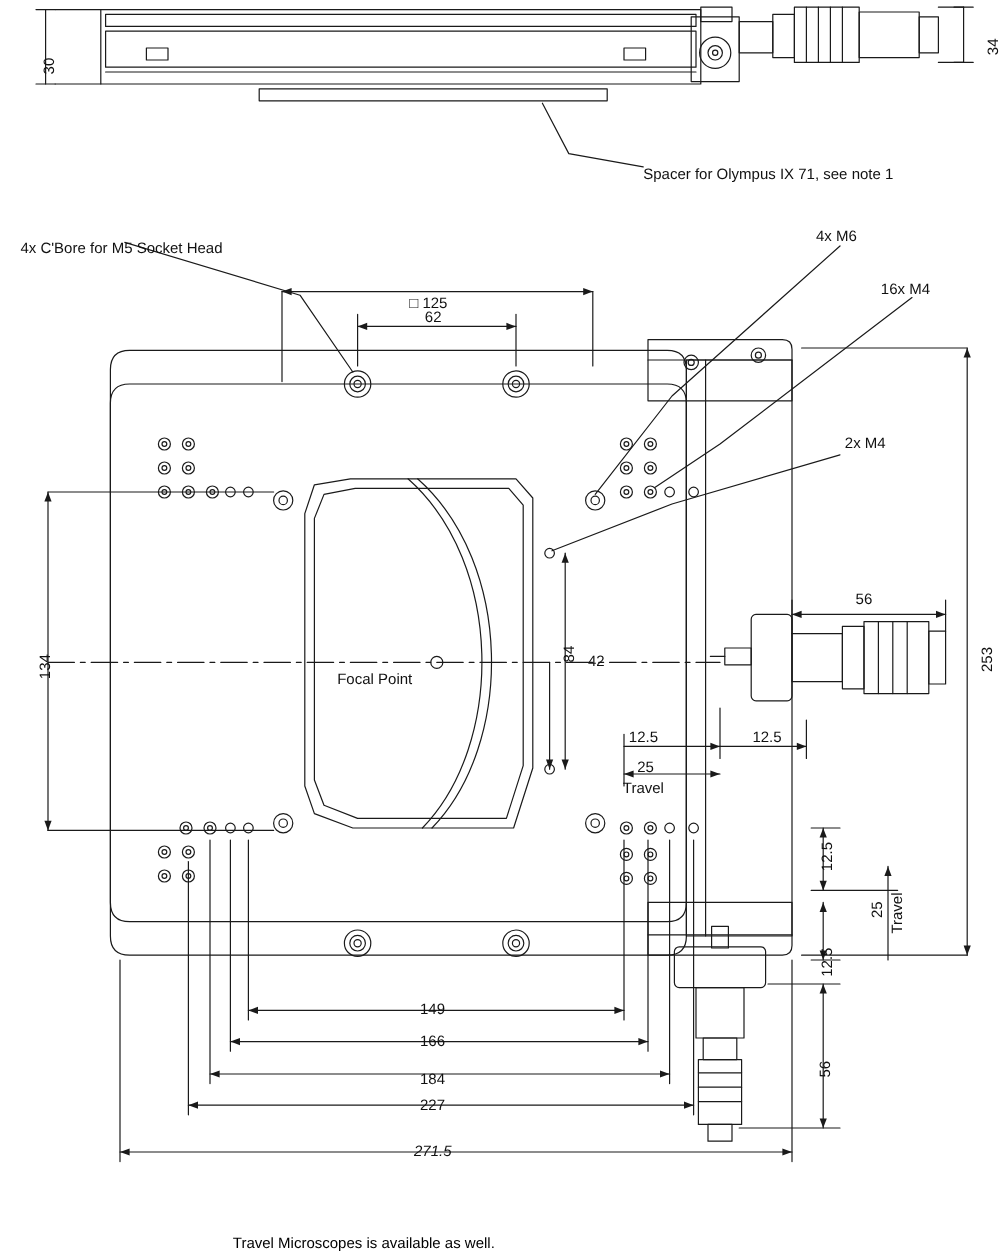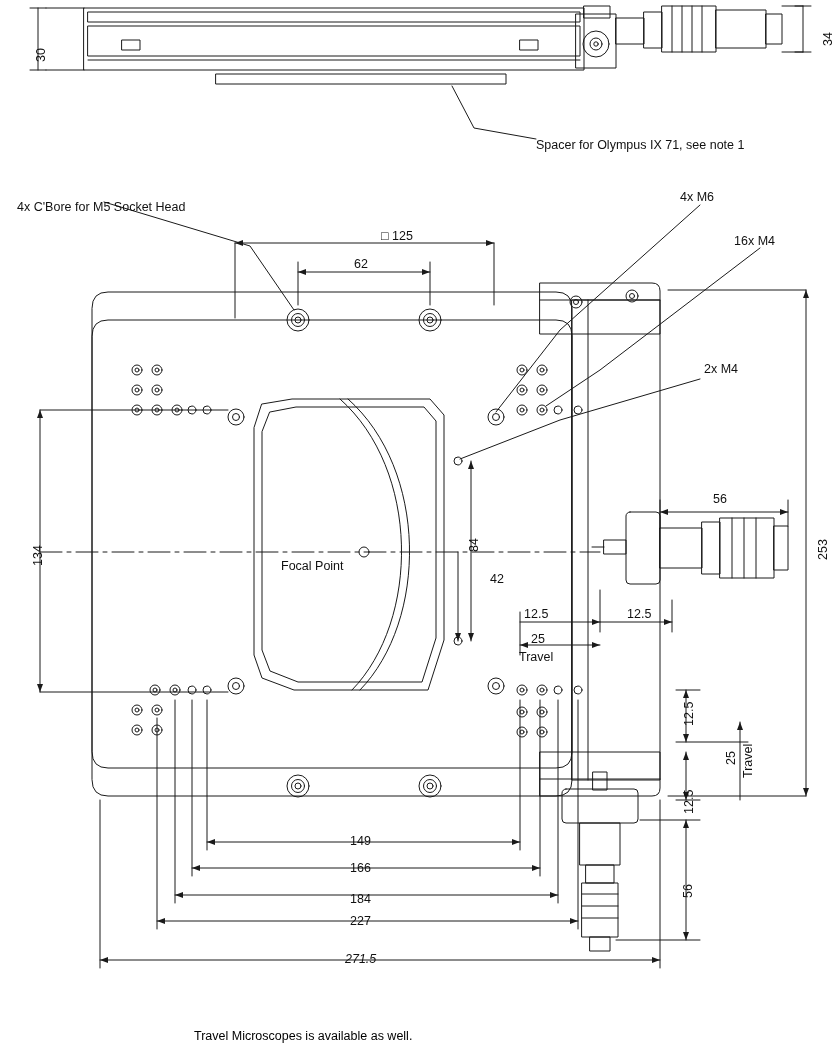--- a/index.html
+++ b/index.html
@@ -378,26 +378,26 @@
   <div class="lbl rot" style="left:34px; top:62px;">30</div>
   <div class="lbl rot" style="left:821px; top:46px;">34</div>
 
   <div class="lbl" style="left:536px; top:138px;">Spacer for Olympus IX 71, see note 1</div>
 
   <div class="lbl" style="left:17px; top:200px;">4x C'Bore for M5 Socket Head</div>
   <div class="lbl" style="left:680px; top:190px;">4x M6</div>
   <div class="lbl" style="left:734px; top:234px;">16x M4</div>
   <div class="lbl" style="left:704px; top:362px;">2x M4</div>
 
-  <div class="lbl" style="left:341px; top:229px;margin-left:40px;">□ 125</div>
+  <div class="lbl" style="left:341px; top:246px;">□ 125</div>
   <div class="lbl" style="left:354px; top:257px;">62</div>
 
   <div class="lbl rot" style="left:31px; top:566px;">134</div>
   <div class="lbl rot" style="left:467px; top:552px;">84</div>
-  <div class="lbl" style="left:490px; top:572px;text-align:right;">42</div>
+  <div class="lbl" style="left:490px; top:544px;text-align:right;">42</div>
   <div class="lbl rot" style="left:816px; top:560px;">253</div>
 
   <div class="lbl" style="left:281px; top:559px;">Focal Point</div>
 
   <div class="lbl" style="left:713px; top:492px;">56</div>
 
   <div class="lbl" style="left:524px; top:607px;">12.5</div>
   <div class="lbl" style="left:627px; top:607px;">12.5</div>
   <div class="lbl" style="left:531px; top:632px;">25</div>
   <div class="lbl" style="left:519px; top:650px;">Travel</div>

